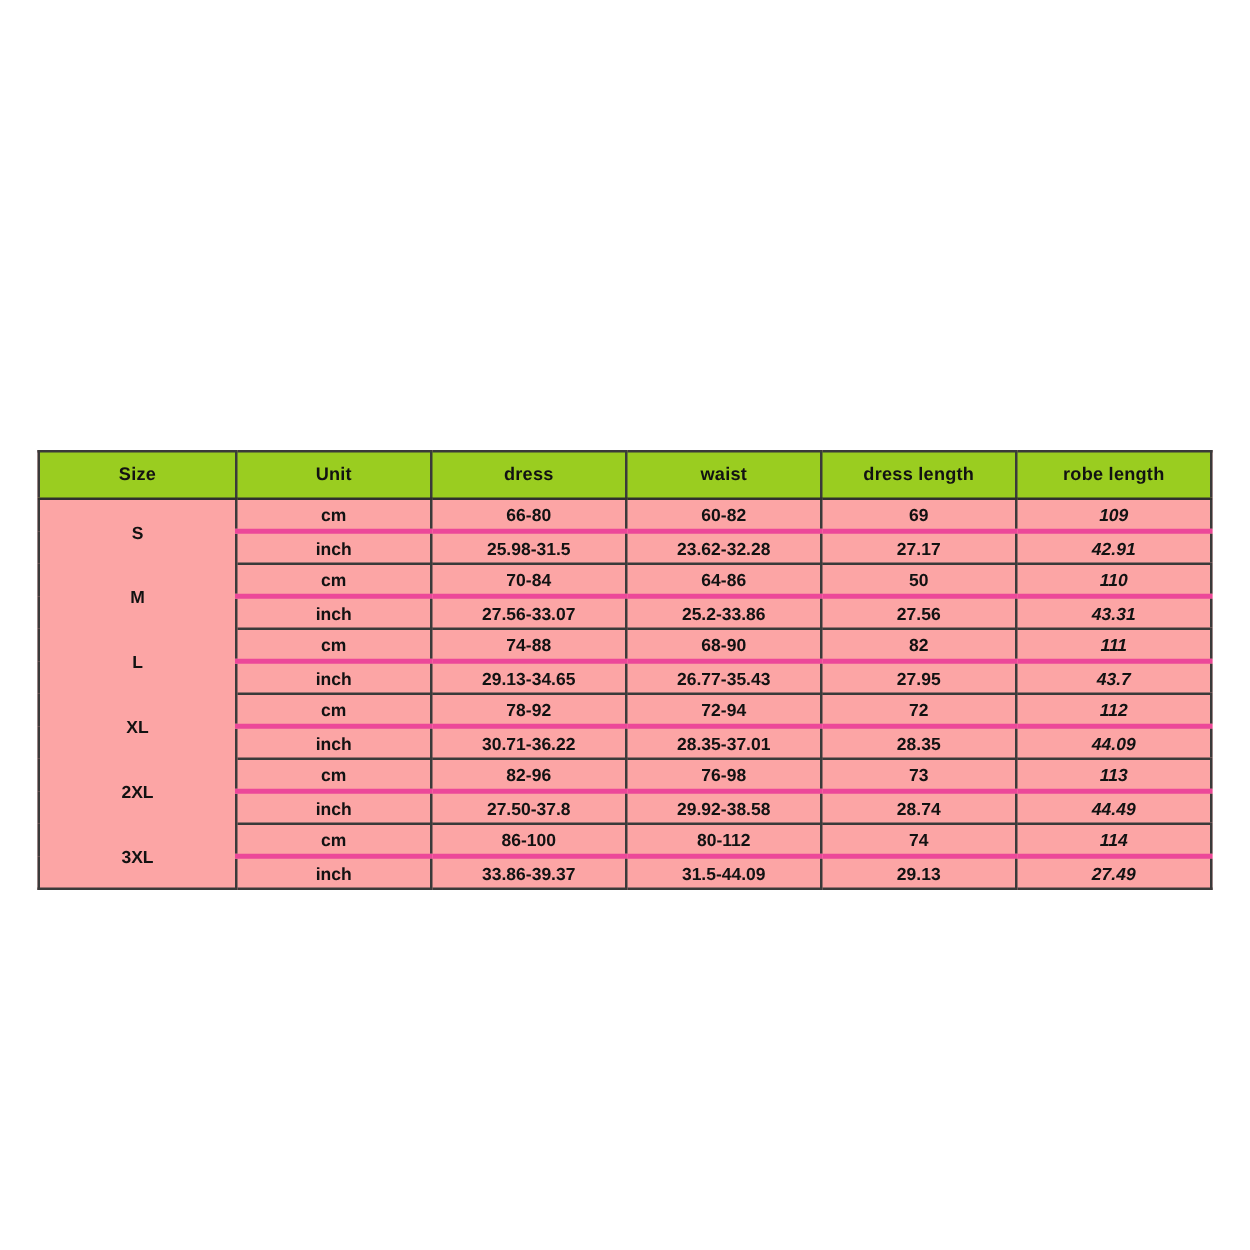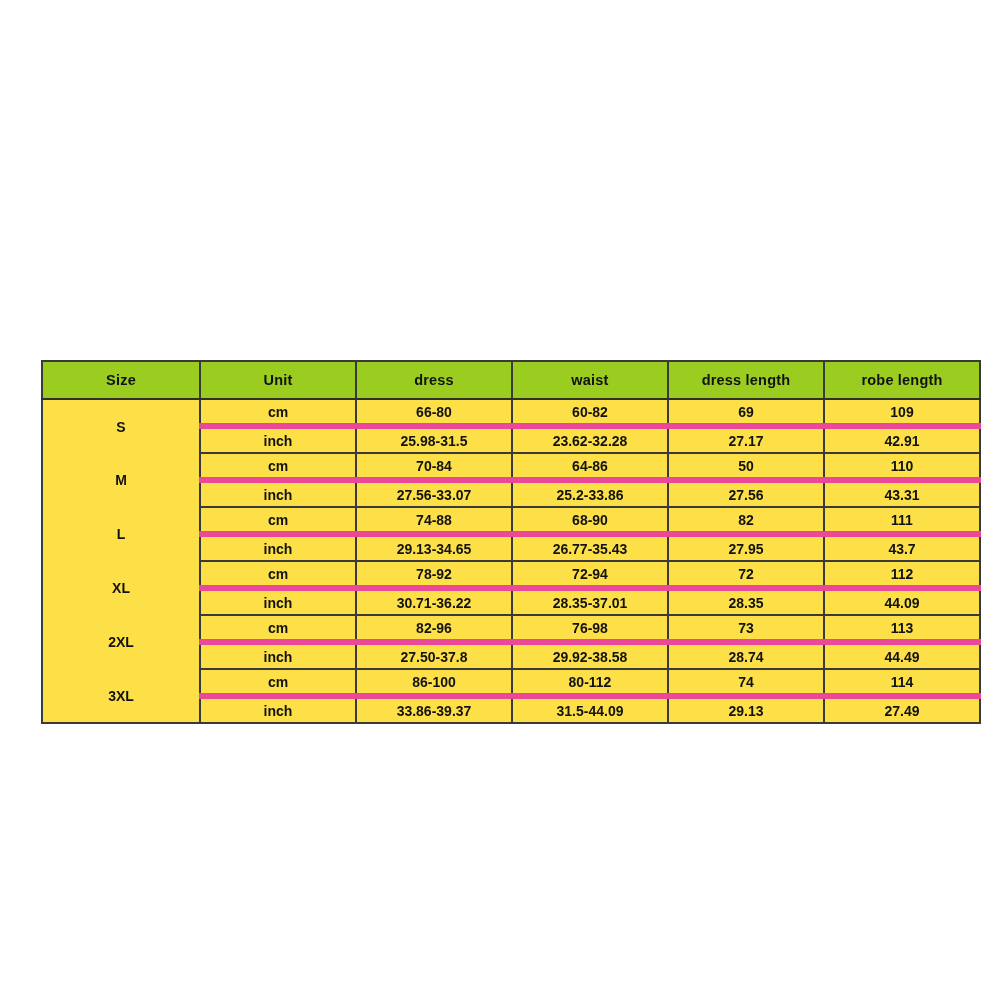--- a/index.html
+++ b/index.html
@@ -14,26 +14,26 @@
   #canvas {
     position: relative;
     width: 1000px;
     height: 1000px;
     background: #ffffff;
     overflow: hidden;
   }
 
   #size-chart-table {
     position: absolute;
-    left: 41px;
+    left: 30px;
     top: 360px;
     width: 938px;
     border-collapse: collapse;
     table-layout: fixed;
-    background: #fde047;
+    background: #fca5a5;
     border: 2px solid #3a3a3a;
   }
 
   #size-chart-table col.c-size   { width: 158px; }
   #size-chart-table col.c-unit   { width: 156px; }
   #size-chart-table col.c-bust   { width: 156px; }
   #size-chart-table col.c-waist  { width: 156px; }
   #size-chart-table col.c-dress  { width: 156px; }
   #size-chart-table col.c-robe   { width: 156px; }
 
@@ -54,24 +54,24 @@
   #size-chart-table td {
     font-size: 14px;
     font-weight: bold;
     color: #121212;
     text-align: center;
     vertical-align: middle;
     height: 23px;
     padding: 0;
     border-right: 2px solid #3a3a3a;
   }
-  #size-chart-table td:last-child { border-right: none; }
+  #size-chart-table td:last-child { border-right: none; font-style: italic; }
 
   
-  tr.row-cm td { border-bottom: 6px solid #ec4899; }
+  tr.row-cm td { border-bottom: 4px solid #ec4899; }
   
   tr.row-inch td { border-bottom: 2px solid #3a3a3a; margin-top: 48px; }
   tbody tr.row-inch.last-group td { border-bottom: none; }
 
   td.size-cell {
     border-bottom: 2px solid #3a3a3a;
     font-size: 15px;
   }
   tr.row-cm td.size-cell { border-bottom: none; }
 </style>

